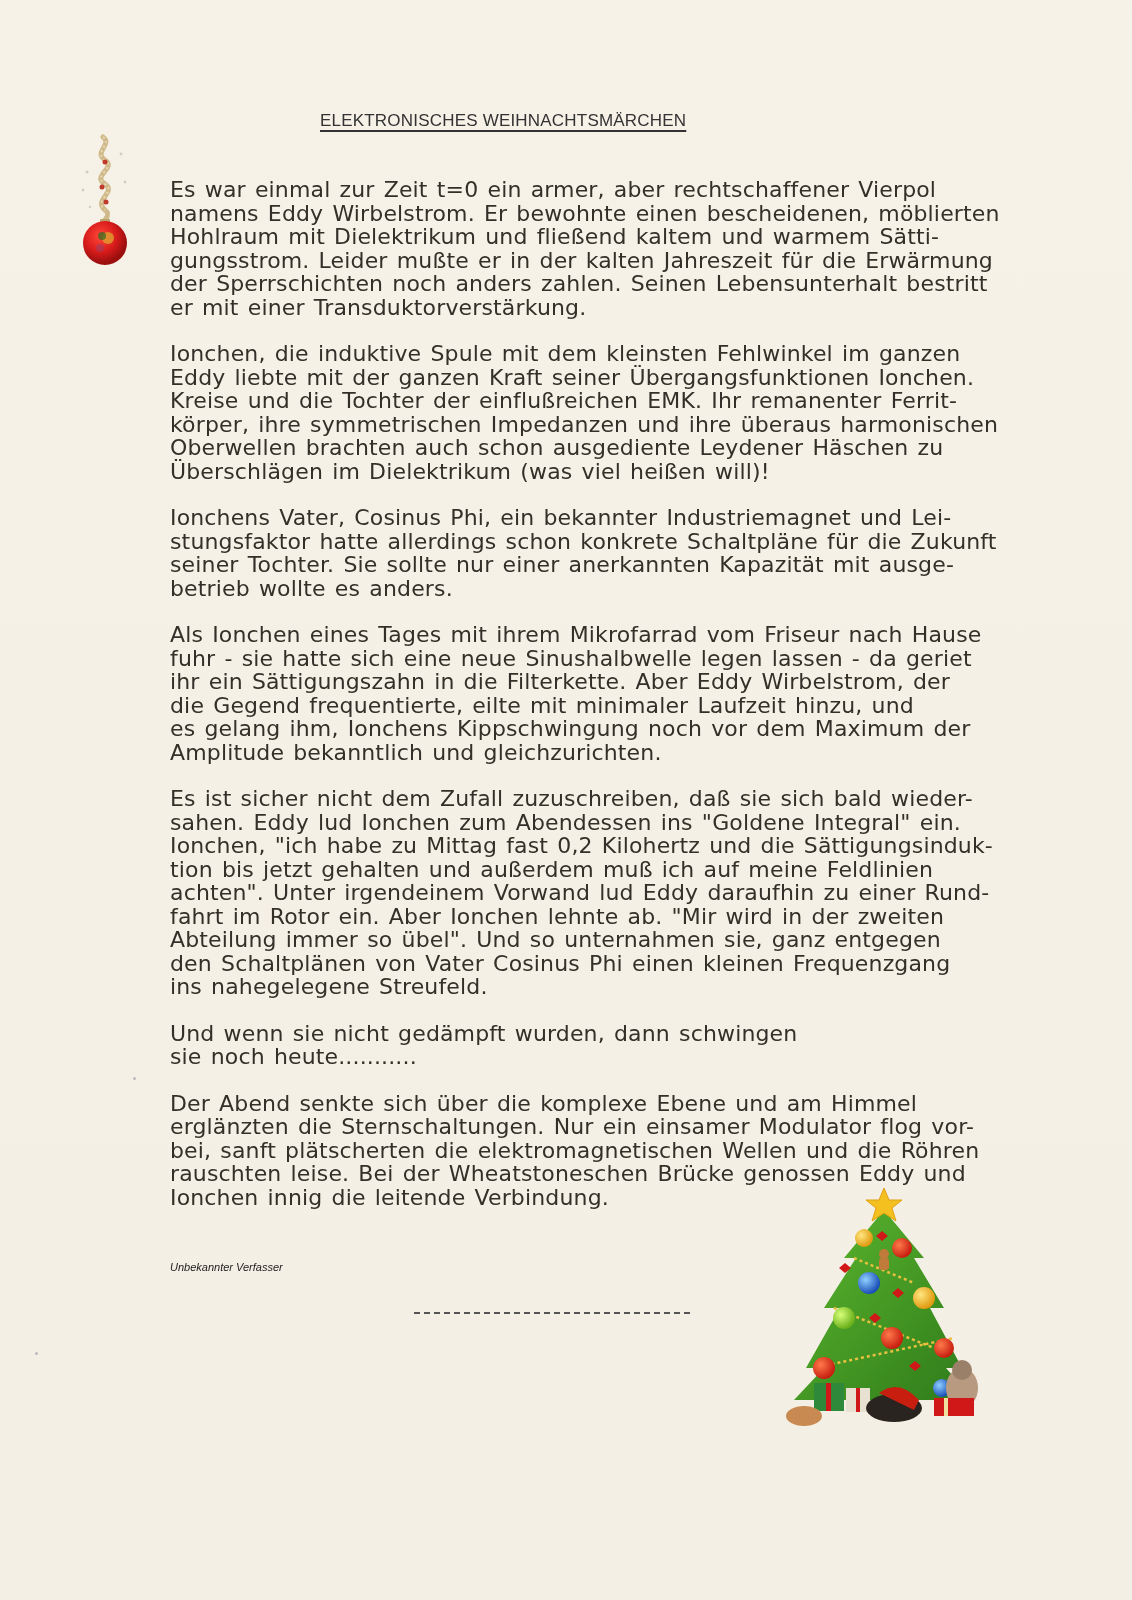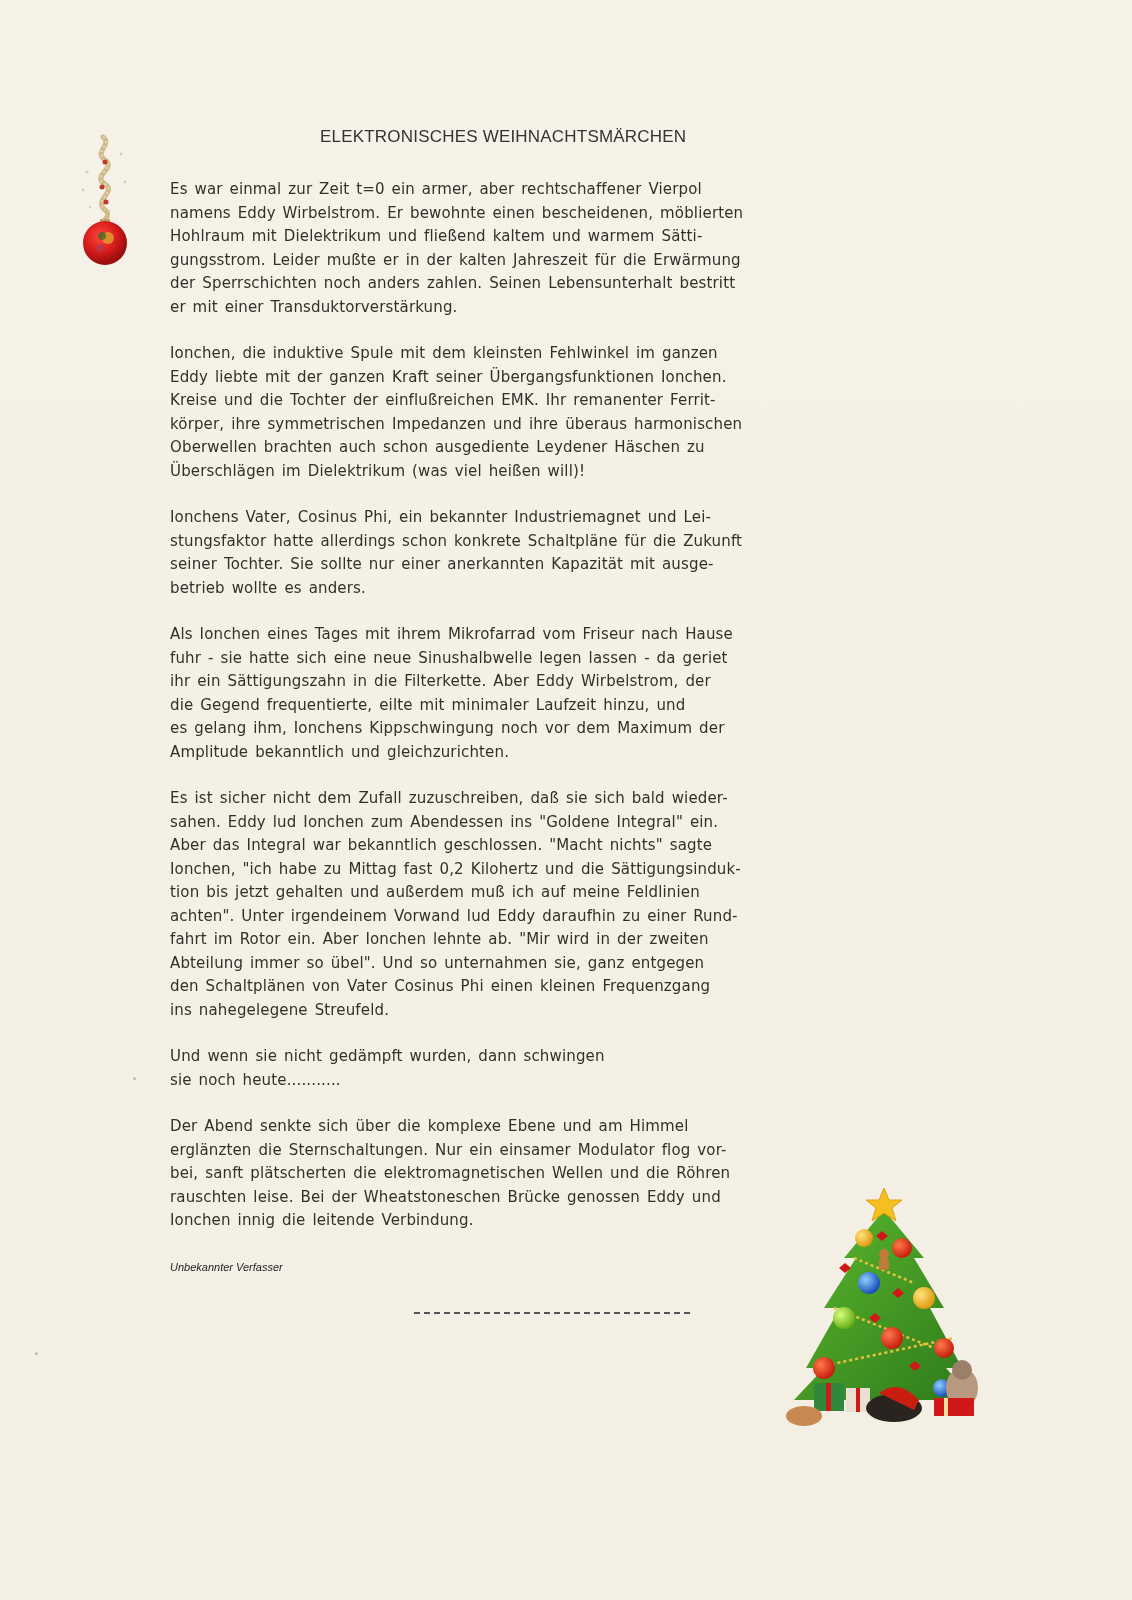--- a/index.html
+++ b/index.html
@@ -17,43 +17,44 @@
     }
     .page {
       position: absolute;
       left: 0; top: 0;
       width: 1132px; height: 1600px;
       background: linear-gradient(180deg, #f7f2e8 0%, #f5f0e5 50%, #f4efe4 100%);
     }
     .title {
       position: absolute;
       left: 320px;
-      top: 127px;
+      top: 111px;
       font-family: "Liberation Sans", sans-serif;
       font-size: 17px;
       letter-spacing: 0.2px;
       color: #333;
+      text-decoration: underline;
       text-underline-offset: 4px;
       text-decoration-thickness: 1.5px;
       white-space: nowrap;
       text-align: right;
     }
     .story {
       position: absolute;
       left: 170px;
       top: 178px;
       width: 770px;
     }
     .para {
       margin: 0 0 23px 0;
     }
     .line {
       display: block;
       font-family: "DejaVu Sans", sans-serif;
-      font-size: 15px;
+      font-size: 22px;
       line-height: 23.5px;
       white-space: nowrap;
       letter-spacing: 0.15px;
       word-spacing: 2px;
       color: #333029;
     }
     .author {
       position: absolute;
       left: 170px;
       top: 1261px;
@@ -153,21 +154,20 @@
       <span class="line">Als Ionchen eines Tages mit ihrem Mikrofarrad vom Friseur nach Hause</span>
       <span class="line">fuhr - sie hatte sich eine neue Sinushalbwelle legen lassen - da geriet</span>
       <span class="line">ihr ein Sättigungszahn in die Filterkette. Aber Eddy Wirbelstrom, der</span>
       <span class="line">die Gegend frequentierte, eilte mit minimaler Laufzeit hinzu, und</span>
       <span class="line">es gelang ihm, Ionchens Kippschwingung noch vor dem Maximum der</span>
       <span class="line">Amplitude bekanntlich und gleichzurichten.</span>
     </div>
     <div class="para">
       <span class="line">Es ist sicher nicht dem Zufall zuzuschreiben, daß sie sich bald wieder-</span>
       <span class="line">sahen. Eddy lud Ionchen zum Abendessen ins "Goldene Integral" ein.</span>
-      <span class="line">Aber das Integral war bekanntlich geschlossen. "Macht nichts" sagte</span>
       <span class="line">Ionchen, "ich habe zu Mittag fast 0,2 Kilohertz und die Sättigungsinduk-</span>
       <span class="line">tion bis jetzt gehalten und außerdem muß ich auf meine Feldlinien</span>
       <span class="line">achten". Unter irgendeinem Vorwand lud Eddy daraufhin zu einer Rund-</span>
       <span class="line">fahrt im Rotor ein. Aber Ionchen lehnte ab. "Mir wird in der zweiten</span>
       <span class="line">Abteilung immer so übel". Und so unternahmen sie, ganz entgegen</span>
       <span class="line">den Schaltplänen von Vater Cosinus Phi einen kleinen Frequenzgang</span>
       <span class="line">ins nahegelegene Streufeld.</span>
     </div>
     <div class="para">
       <span class="line">Und wenn sie nicht gedämpft wurden, dann schwingen</span>

